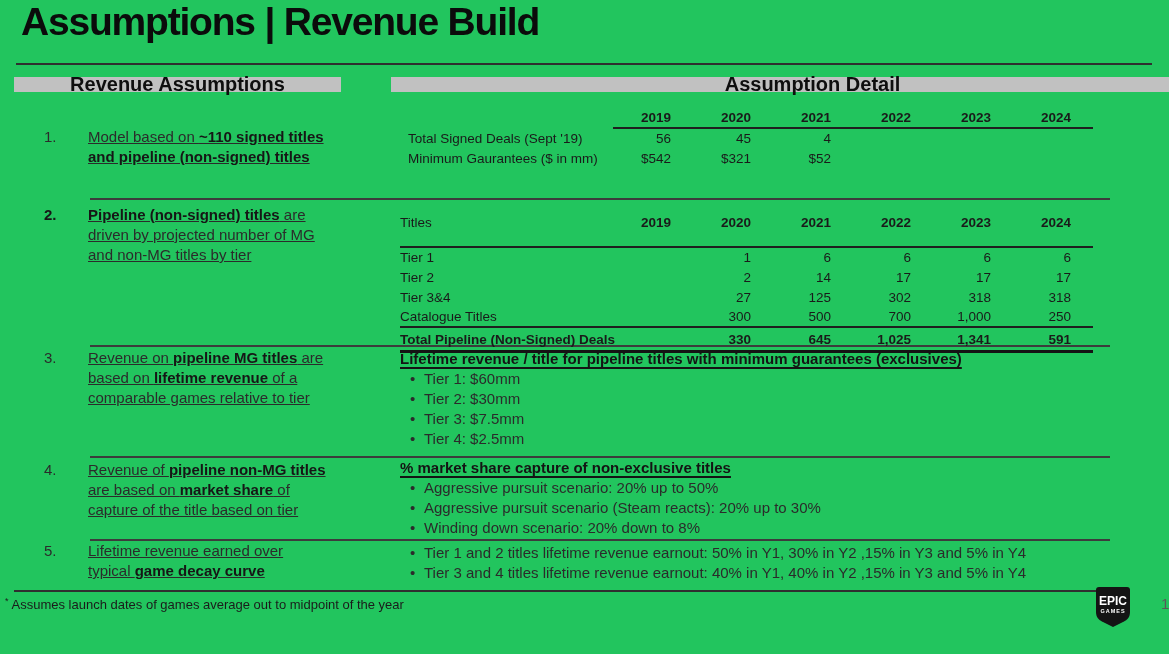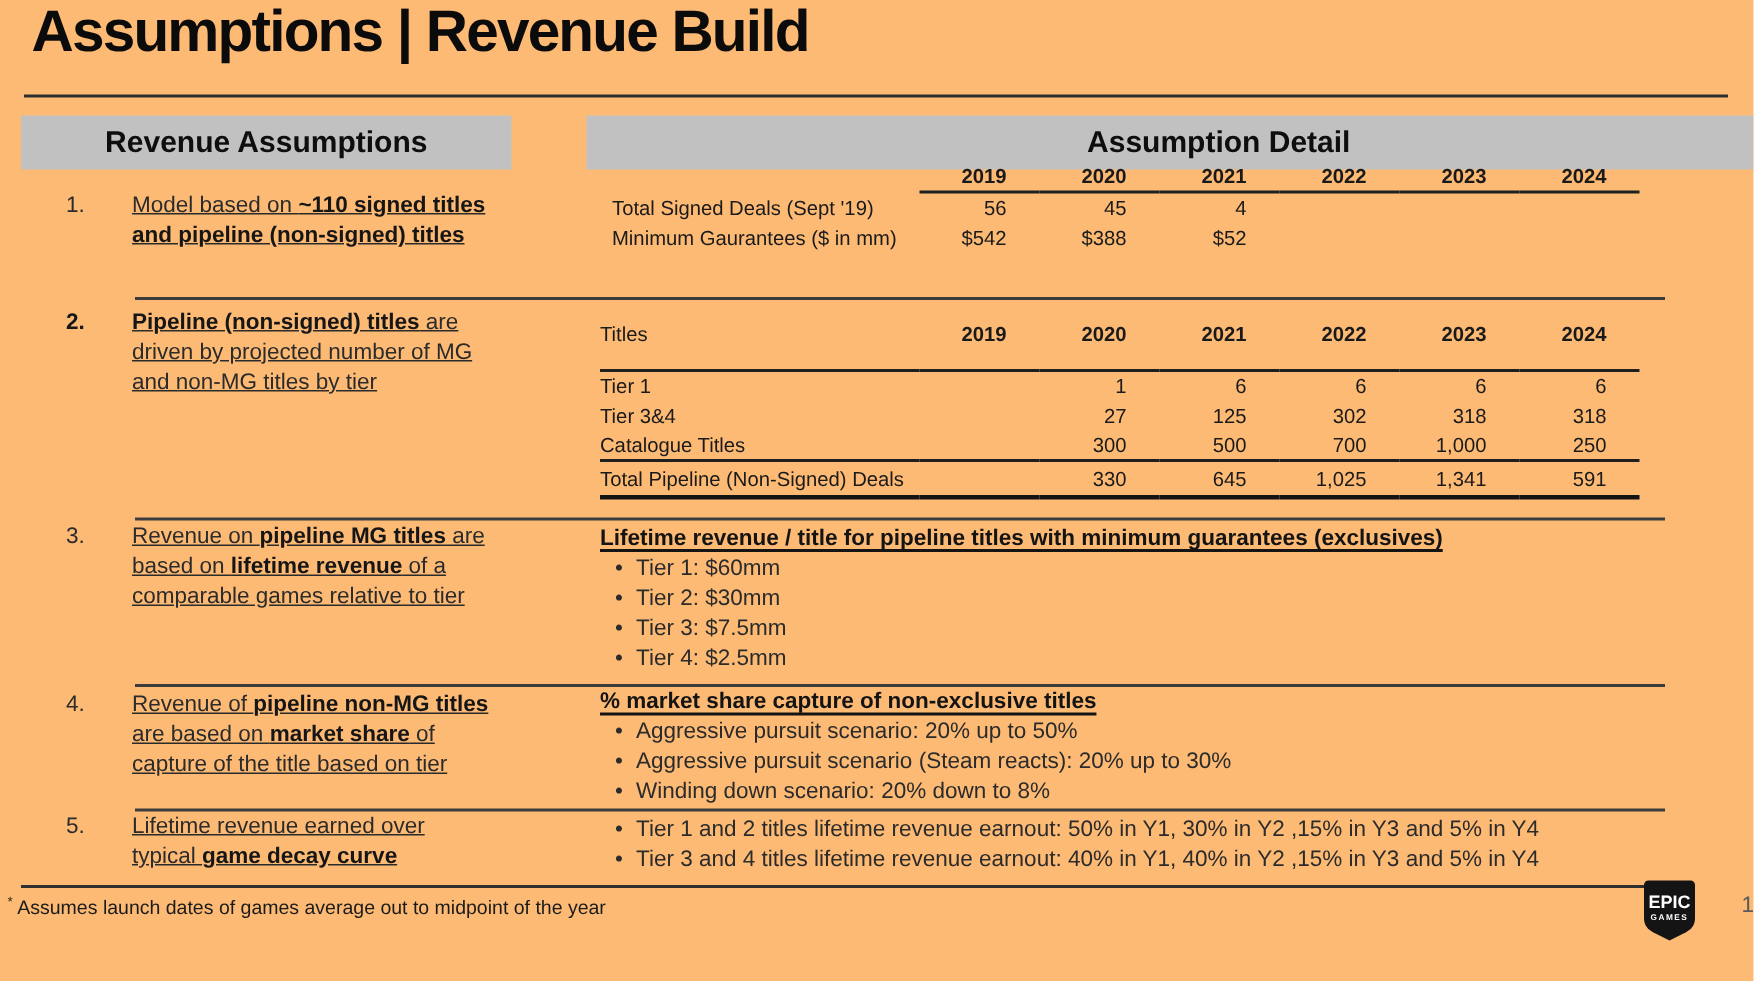--- a/index.html
+++ b/index.html
@@ -1,22 +1,22 @@
 <!DOCTYPE html>
 <html><head>
 <meta charset="utf-8">
 <style>
   html,body{margin:0;padding:0;background:#ffffff;}
-  .slide{position:relative;width:1169px;height:654px;background:#fdba74;overflow:hidden;
+  .slide{position:relative;width:1169px;height:654px;background:#22c55e;overflow:hidden;
          font-family:"Liberation Sans",sans-serif;color:#1c1c1c;}
   .title{position:absolute;left:21px;top:-4px;margin:0;font-size:39px;line-height:52px;
          font-weight:800;letter-spacing:-1.2px;color:#0b0b0b;white-space:nowrap;}
   .rule{position:absolute;background:#2f2f2f;}
   .title-rule{left:16px;top:63px;width:1136px;height:2px;}
-  .bar{position:absolute;top:77px;height:36px;background:#c1c1c1;display:flex;
+  .bar{position:absolute;top:77px;height:15px;background:#c1c1c1;display:flex;
        align-items:center;justify-content:center;font-weight:bold;font-size:20px;color:#0e0e0e;}
   .bar-left{left:14px;width:327px;}
   .bar-right{left:391px;width:769px;padding-left:37px;}
 
   
   .item{position:absolute;left:44px;width:330px;font-size:15px;line-height:20px;color:#2b2b2b;}
   .item .num{position:absolute;left:0;top:0;width:34px;}
   .item .itext{margin-left:44px;text-decoration:underline;}
   .line{white-space:nowrap;}
   .b{font-weight:bold;color:#161616;}
@@ -32,21 +32,21 @@
   .t1 th.y{font-weight:bold;border-bottom:2px solid #1f1f1f;}
   .t1 th.y,.t1 td.v{text-align:right;padding-right:22px;}
   .t1 tr{height:20px;}
   .t2{left:400px;top:202px;width:693px;}
   .t2 tr.hdr th{border-bottom:2px solid #1f1f1f;height:28px;vertical-align:bottom;padding-bottom:16px;}
   .t2 th.lblh{text-align:left;font-weight:normal;}
   .t2 th.y{font-weight:bold;text-align:right;padding-right:22px;}
   .t2 td.v{text-align:right;padding-right:22px;}
   .t2 tr.r{height:20px;}
   .t2 tr.total td{border-top:2px solid #1f1f1f;border-bottom:3px solid #141414;
-                  font-weight:normal;height:22px;}
+                  font-weight:bold;height:22px;}
 
   
   .sec{position:absolute;left:400px;width:730px;font-size:15px;line-height:20px;color:#2b2b2b;}
   .sec-h{font-weight:bold;color:#141414;text-decoration:underline;
          text-decoration-thickness:2px;text-underline-offset:3px;white-space:nowrap;}
   .brow{display:flex;}
   .bu{width:24px;padding-left:10px;box-sizing:border-box;flex:none;color:#2b2b2b;}
   .btxt{white-space:nowrap;}
 
   .footnote{position:absolute;left:5px;top:596px;font-size:13px;color:#1b1b1b;}
@@ -146,21 +146,21 @@
       <td class="v">56</td>
       <td class="v">45</td>
       <td class="v">4</td>
       <td class="v"></td>
       <td class="v"></td>
       <td class="v"></td>
     </tr>
     <tr>
       <td>Minimum Gaurantees ($ in mm)</td>
       <td class="v">$542</td>
-      <td class="v">$388</td>
+      <td class="v">$321</td>
       <td class="v">$52</td>
       <td class="v"></td>
       <td class="v"></td>
       <td class="v"></td>
     </tr>
   </tbody>
     </table>
 
   <table class="t2">
     <colgroup>
@@ -185,20 +185,29 @@
     <tr class="r">
       <td>Tier 1</td>
       <td class="v"></td>
       <td class="v">1</td>
       <td class="v">6</td>
       <td class="v">6</td>
       <td class="v">6</td>
       <td class="v">6</td>
     </tr>
     <tr class="r">
+      <td>Tier 2</td>
+      <td class="v"></td>
+      <td class="v">2</td>
+      <td class="v">14</td>
+      <td class="v">17</td>
+      <td class="v">17</td>
+      <td class="v">17</td>
+    </tr>
+    <tr class="r">
       <td>Tier 3&amp;4</td>
       <td class="v"></td>
       <td class="v">27</td>
       <td class="v">125</td>
       <td class="v">302</td>
       <td class="v">318</td>
       <td class="v">318</td>
     </tr>
     <tr class="r">
       <td>Catalogue Titles</td>

